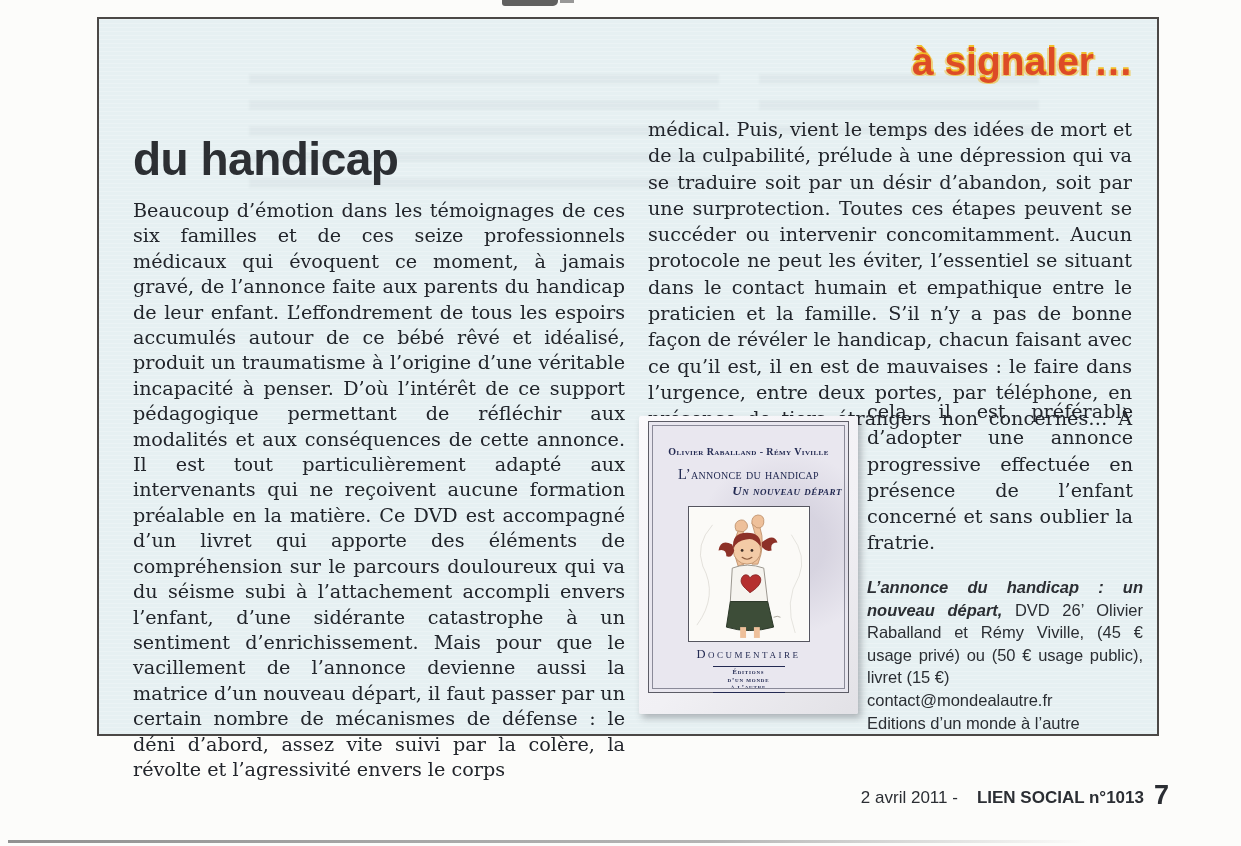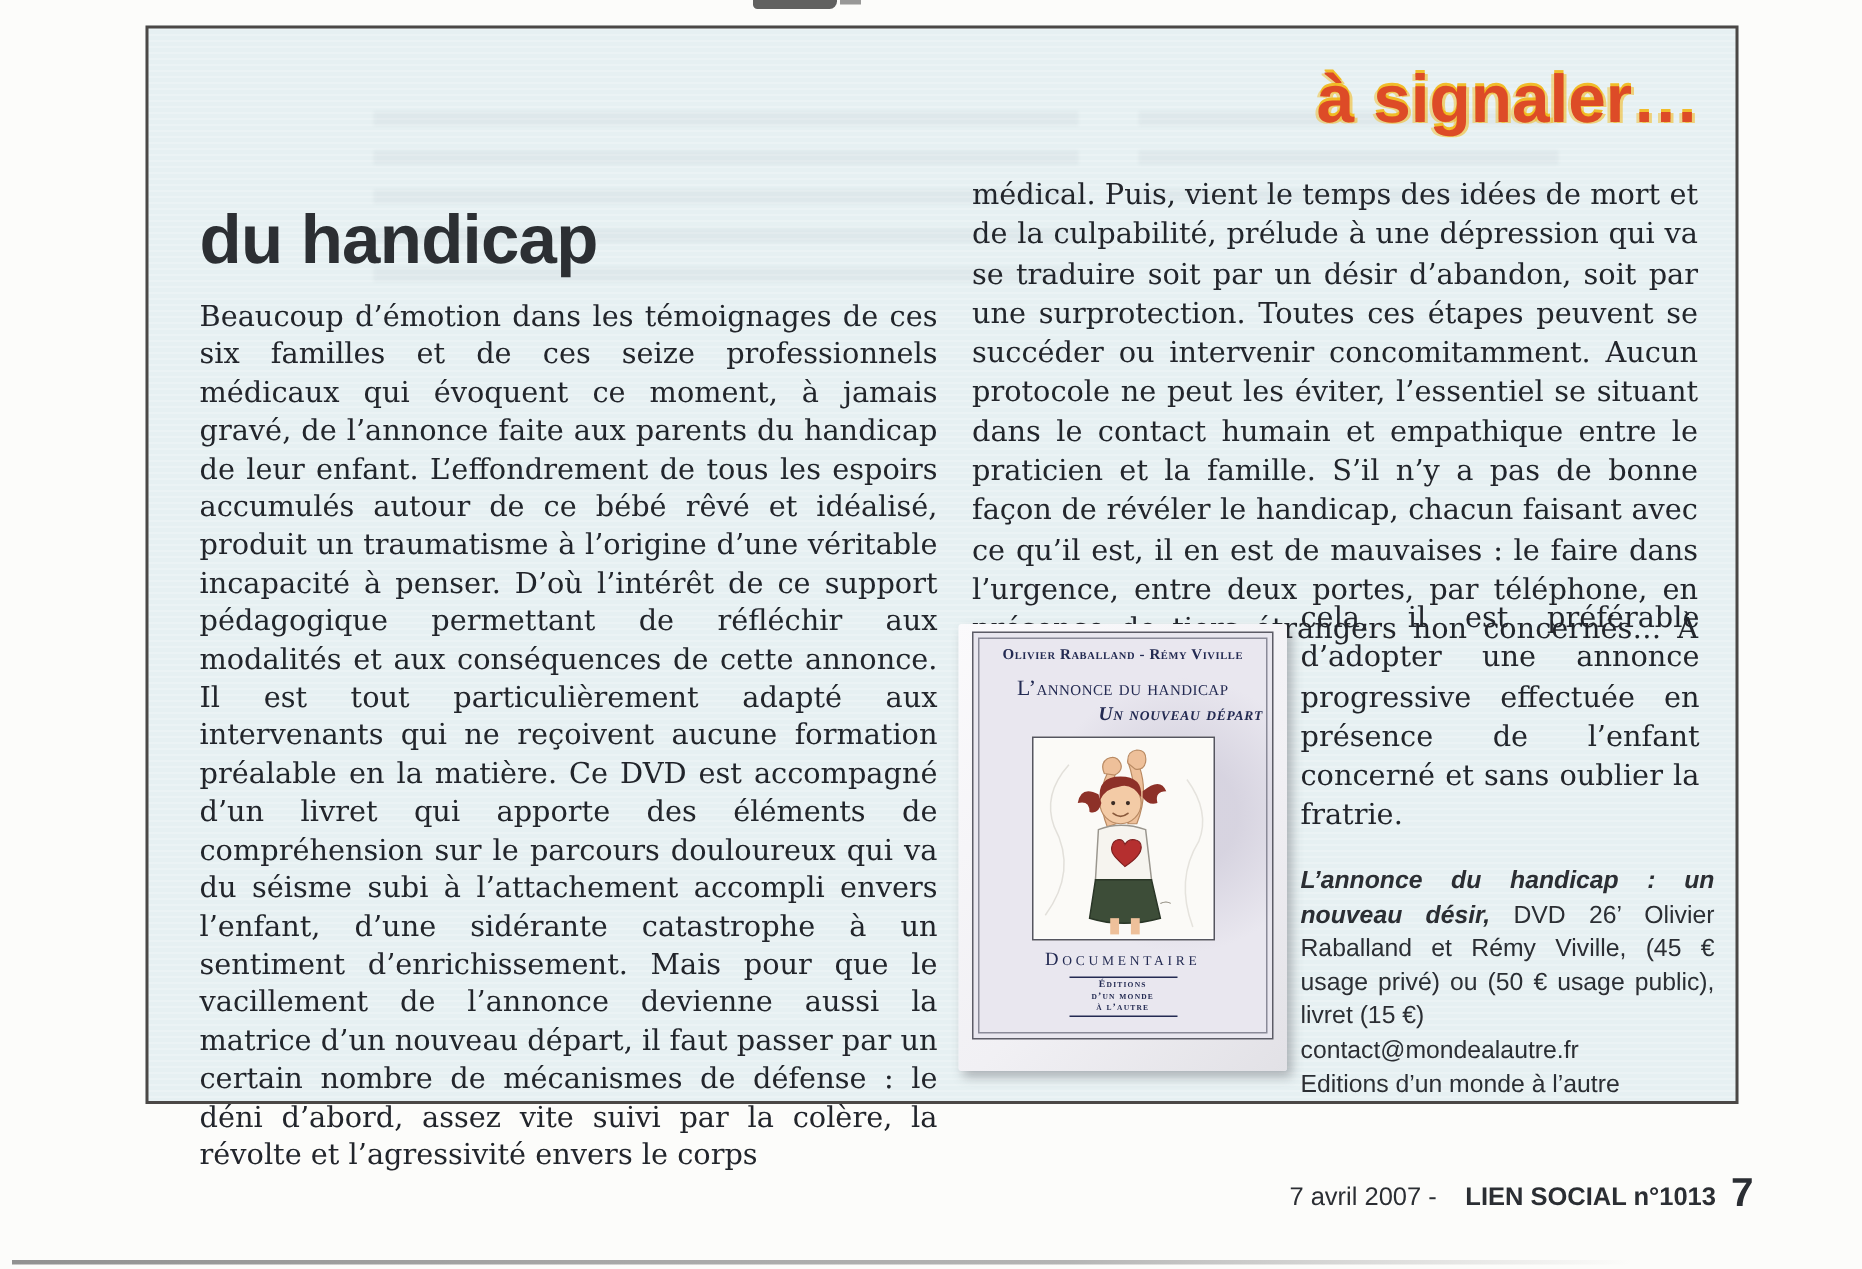--- a/index.html
+++ b/index.html
@@ -22,21 +22,21 @@
     background-image:repeating-linear-gradient(to bottom, rgba(255,255,255,.20) 0 1px, rgba(0,0,0,0) 1px 4px);
     border:2px solid #4b4846; }
 
   
   .ghost { position:absolute; opacity:.05; filter:blur(1px);
     background:repeating-linear-gradient(to bottom,#5a6a78 0 10px, rgba(0,0,0,0) 10px 26px); }
   .ghost-a { left:150px; top:55px; width:470px; height:130px; }
   .ghost-b { left:660px; top:55px; width:280px; height:60px; }
 
   .signaler { position:absolute; top:40px; right:108px;
-    font-size:45px; font-weight:bold; letter-spacing:0;
+    font-size:39px; font-weight:bold; letter-spacing:0;
     color:#dd4b27;
     text-shadow:0 -2px 0 rgba(242,183,20,.9), 2px 1px 0 rgba(242,183,20,.55), -2px 1px 0 rgba(242,183,20,.45); }
 
   .title { position:absolute; left:133px; top:78px; font-weight:bold;
     font-size:46px; line-height:54px; color:#2c2f33; letter-spacing:-.5px; }
 
   .body-serif { font-family:"DejaVu Serif","Liberation Serif",serif; color:#22252b;
     text-align:justify; }
 
   .col-left  { position:absolute; left:133px; top:198px; width:492px;
@@ -45,21 +45,21 @@
     font-size:19.2px; line-height:26.3px; }
   .col-wrap  { position:absolute; left:867px; top:399px; width:266px;
     font-size:19.2px; line-height:26.3px; }
 
   
   .dvd-photo { position:absolute; left:639px; top:416px; width:219px; height:298px;
     background:linear-gradient(135deg,#fbfafc 0%,#f1f0f4 60%,#e2e1e6 100%);
     box-shadow:3px 4px 7px rgba(60,60,70,.35); border-radius:2px; padding:5px 9px 14px 9px; }
   .dvd-cover { width:100%; height:272px; background:#e9e7ef;
     background-image:radial-gradient(circle at 70% 45%, rgba(200,196,212,.55) 0 18%, rgba(0,0,0,0) 45%);
-    border:1px solid #5c5c66; padding:9px 6px 4px 6px; text-align:center;
+    border:1px solid #5c5c66; padding:24px 6px 4px 6px; text-align:center;
     font-family:"Liberation Serif",serif; color:#232a52; position:relative; }
   .dvd-cover::before { content:""; position:absolute; inset:3px; border:1px solid #8a8a98; pointer-events:none; }
   .dvd-authors { font-size:10px; font-weight:bold; font-variant:small-caps; letter-spacing:.4px; }
   .dvd-title { margin-top:9px; font-size:14.5px; font-weight:normal; font-variant:small-caps; letter-spacing:.3px; }
   .dvd-subtitle { font-size:13px; font-weight:bold; font-style:italic; font-variant:small-caps; letter-spacing:.5px;text-align:right; }
   .dvd-art { width:122px; height:136px; margin:7px auto 5px auto; border:1px solid #55555f;
     background:#fbfaf7; box-shadow:inset 0 0 0 1px rgba(255,255,255,.6); }
   .dvd-art svg { display:block; width:100%; height:100%; }
   .dvd-genre { font-size:12.5px; font-weight:normal; font-variant:small-caps; letter-spacing:2.5px; }
   .dvd-pub { width:72px; margin:4px auto 0 auto; font-size:6.5px; font-weight:bold;
@@ -146,26 +146,26 @@
         <div>d’un monde</div>
         <div>à l’autre</div>
       </div>
     </div>
   </div>
 
   <div class="col-wrap body-serif">cela, il est préférable d’adopter une annonce progressive effectuée en présence de l’enfant concerné et sans oublier la fratrie.</div>
 
   <div class="caption">
     <div class="justified">
-      <span class="cap-bold">L’annonce du handicap : un nouveau désir,</span><span> DVD 26’ Olivier Raballand et Rémy Viville, (45 € usage privé) ou (50 € usage public), livret (15 €)</span>
+      <span class="cap-bold">L’annonce du handicap : un nouveau départ,</span><span> DVD 26’ Olivier Raballand et Rémy Viville, (45 € usage privé) ou (50 € usage public), livret (15 €)</span>
     </div>
     <div>contact@mondealautre.fr</div>
     <div>Editions d’un monde à l’autre</div>
   </div>
 
   <div class="footer">
-    <span>7 avril 2007 - </span>
+    <span>2 avril 2011 - </span>
     <span class="f-bold">LIEN SOCIAL n°1013</span>
     <span class="f-page">7</span>
   </div>
 
   <div class="scanline-bottom"></div>
 </div>
 
 </body></html>

